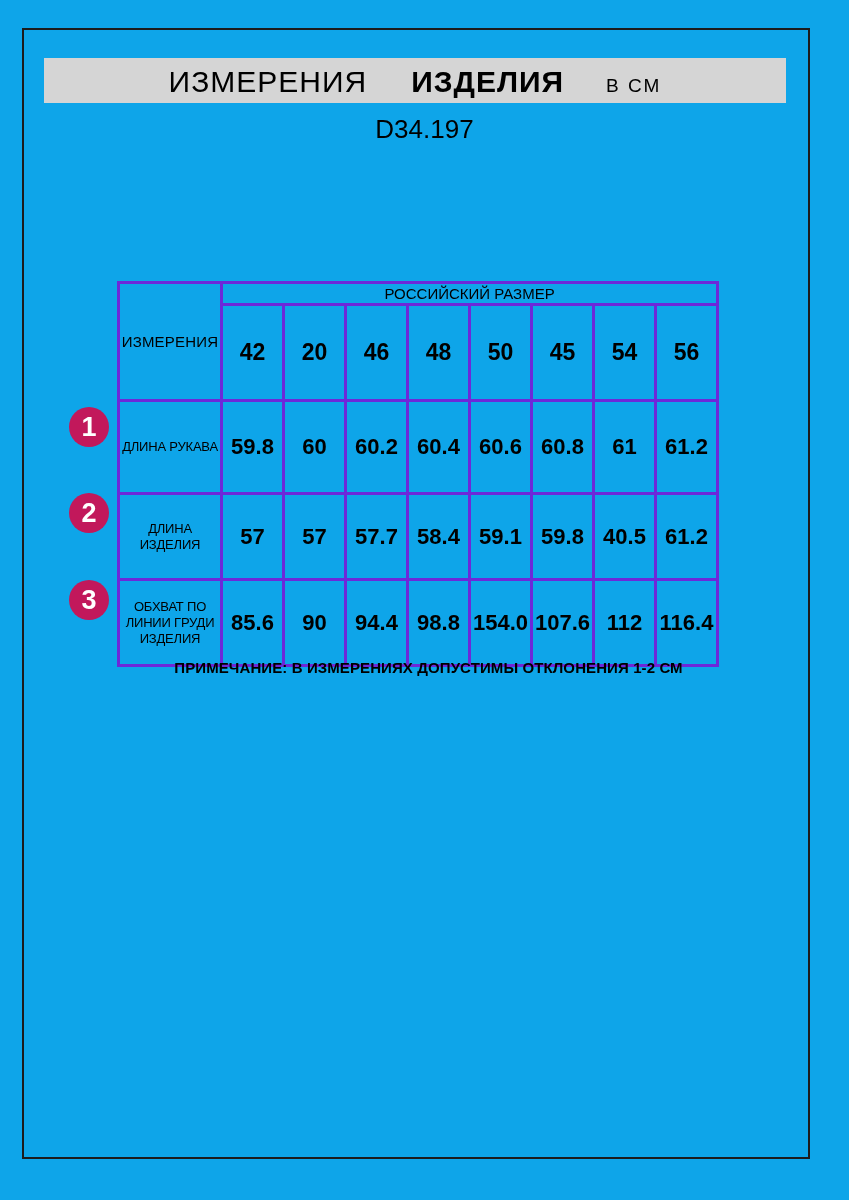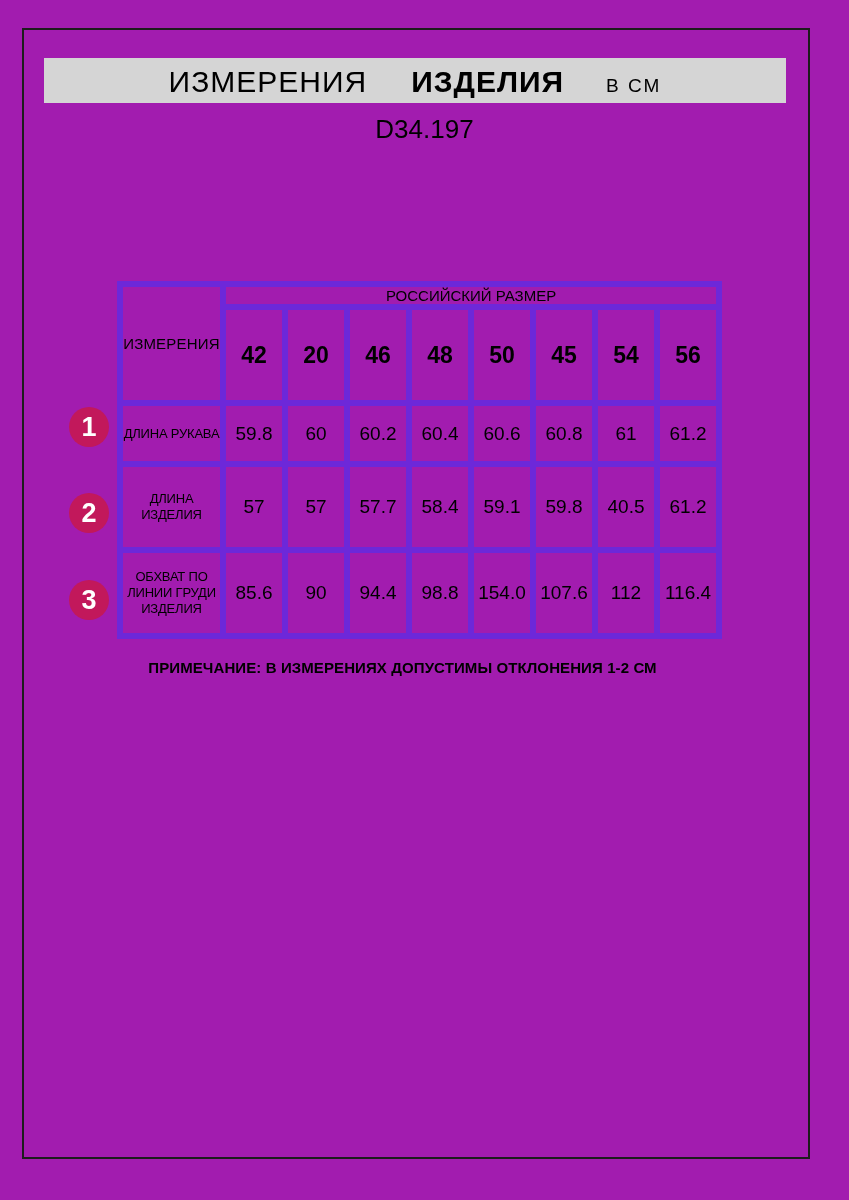--- a/index.html
+++ b/index.html
@@ -6,21 +6,21 @@
     margin: 0;
     padding: 0;
     background: #ffffff;
     font-family: "Liberation Sans", "DejaVu Sans", sans-serif;
     color: #000;
   }
   .page {
     position: relative;
     width: 849px;
     height: 1200px;
-    background: #a21caf;
+    background: #0ea5e9;
     overflow: hidden;
   }
   .page-border {
     position: absolute;
     left: 22px;
     top: 28px;
     width: 784px;
     height: 1127px;
     border: 2px solid #1c1c1c;
   }
@@ -79,72 +79,72 @@
   }
   table.size-chart {
     position: absolute;
     left: 117px;
     top: 281px;
     width: 599px;
     border-collapse: collapse;
     table-layout: fixed;
   }
   table.size-chart th, table.size-chart td {
-    border: 6px solid #6d28d9;
+    border: 3px solid #6d28d9;
     text-align: center;
     vertical-align: middle;
     padding: 0;
     overflow: hidden;
   }
   .corner-cell {
     font-size: 15px;
     font-weight: 400;
     letter-spacing: 0.2px;
   }
   .group-header-row { height: 22px; }
   .group-header-cell {
     font-size: 15px;
     font-weight: 400;
   }
   .sizes-row { height: 96px; margin-top: 15px; }
   .size-cell {
     font-size: 23px;
     font-weight: 700;
   }
-  .body-row-1 { height: 61px; border-radius: 19px; }
+  .body-row-1 { height: 93px; border-radius: 19px; }
   .body-row-2, .body-row-3 { height: 86px; padding-left: 8px; }
   .label-cell {
     font-size: 13px;
     font-weight: 400;
     white-space: pre-line;
     line-height: 16px;
     letter-spacing: -0.2px;
   }
   .value-cell {
-    font-size: 19px;
-    font-weight: 400;
+    font-size: 22px;
+    font-weight: 700;
   }
   .badge {
     position: absolute;
     left: 69px;
     width: 40px;
     height: 40px;
     border-radius: 50%;
     background: #c2185b;
     color: #ffffff;
     font-size: 27px;
     font-weight: 700;
     display: flex;
     align-items: center;
     justify-content: center;
     line-height: 1;
   }
   .note {
     position: absolute;
-    left: 103px;
+    left: 129px;
     top: 659px;
     width: 599px;
     text-align: center;
     font-size: 15px;
     font-weight: 700;
     letter-spacing: 0.1px;
   }
 </style>
 </head>
 <body>

